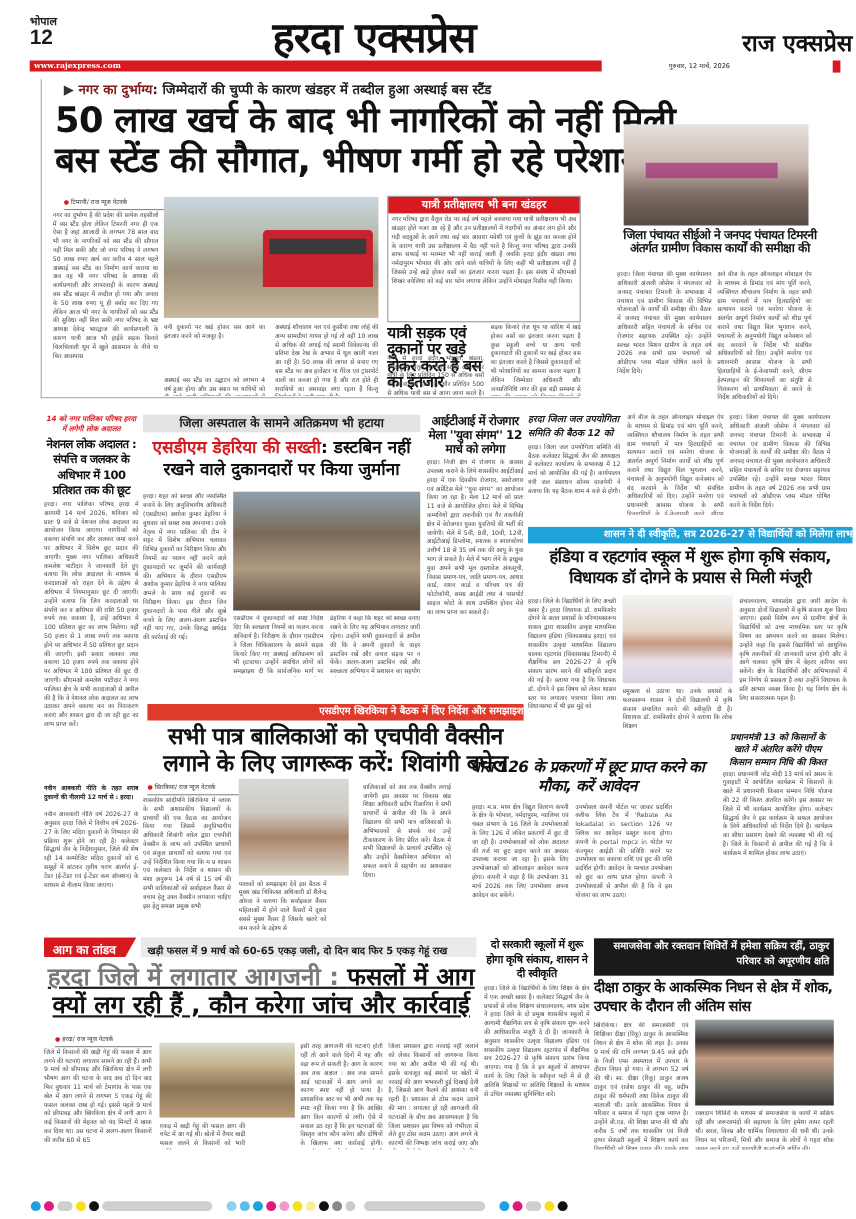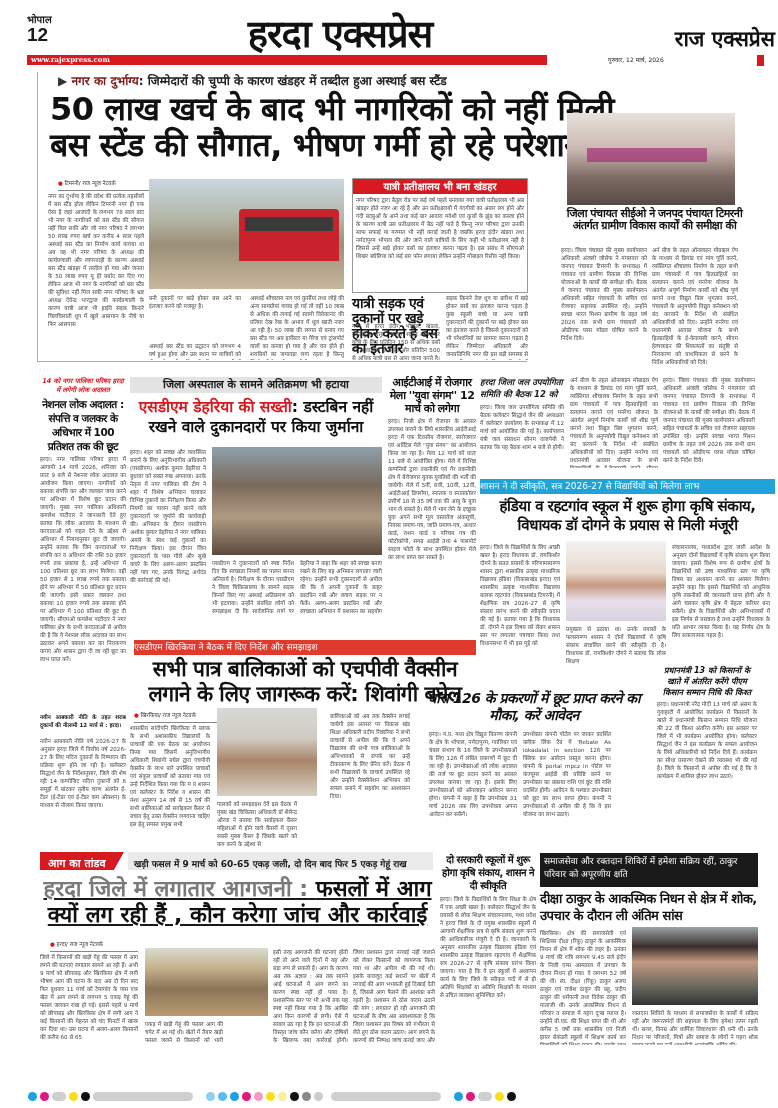--- a/index.html
+++ b/index.html
@@ -6,21 +6,21 @@
   html, body { width: 778px; height: 1108px; background: #fff; overflow: hidden; }
   body { font-family: "DejaVu Sans", sans-serif; color: #1a1a1a; position: relative; }
   .abs { position: absolute; }
   .serif { font-family: "DejaVu Serif", serif; }
   .body-text { font-size: 5.6px; line-height: 8px; color: #444; text-align: justify; overflow: hidden; }
   .photo { background: linear-gradient(135deg, #b9a894, #8a7a68 40%, #c9bba5 70%, #7d6f60); overflow: hidden; }
   .byline { font-size: 5.5px; color: #333; }
   .byline::before { content: "● "; color: #d71920; }
   .hd-black { font-weight: bold; color: #111; line-height: 1.08; letter-spacing: -0.5px; }
   .kicker-red { color: #d71920; font-style: italic; font-weight: bold; }
-  .strap { color: #fff; font-weight: normal; text-align: left; }
+  .strap { color: #fff; font-weight: bold; text-align: right; }
   .dot { display: inline-block; width: 9px; height: 9px; border-radius: 50%; margin-right: 3px; }
   .bar { display: inline-block; height: 9px; border-radius: 5px; background: #cfcfcf; }
 </style>
 </head>
 <body>
 
 <div class="abs" style="left:0;top:0;width:778px;height:66px;">
   <div class="abs" style="left:27px;top:12px;font-size:10px;font-weight:bold;">भोपाल</div>
   <div class="abs" style="left:27px;top:24px;font-size:19px;font-weight:bold;font-family:'Liberation Sans',sans-serif;">12</div>
   <div class="abs" style="left:600px;top:24px;width:175px;text-align:right;font-size:21px;font-weight:bold;color:#111;">राज एक्सप्रेस</div>

